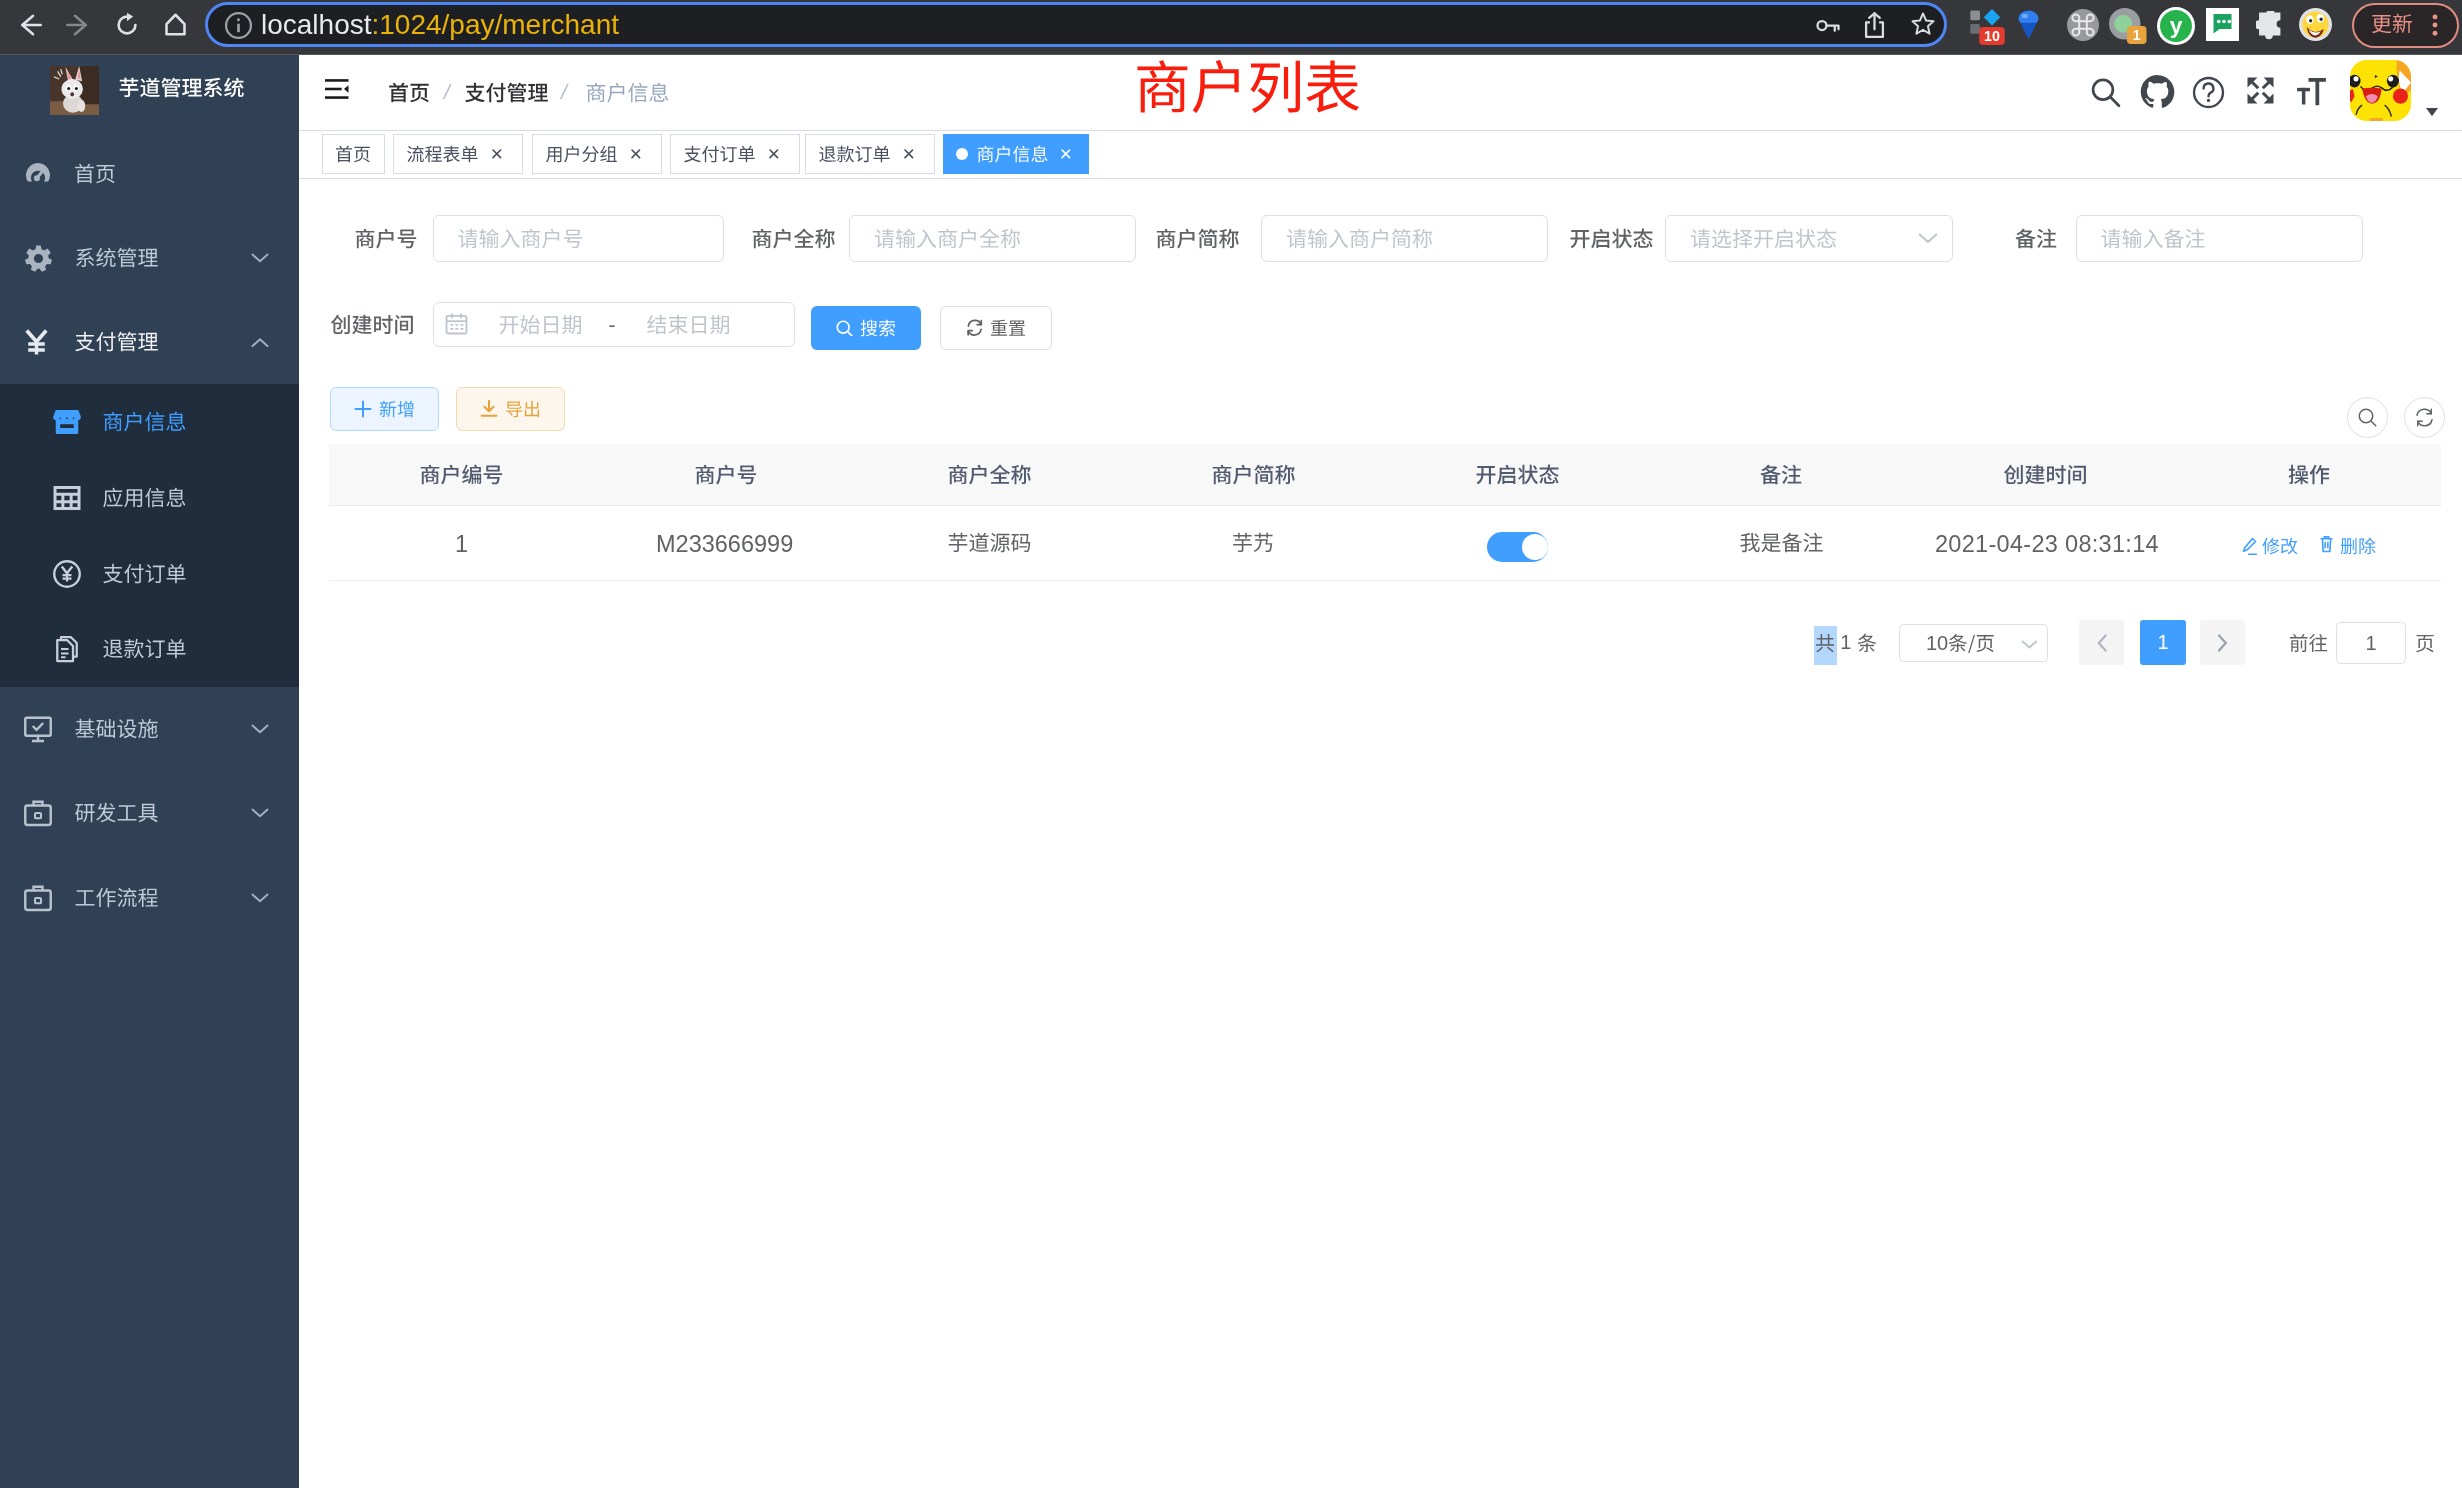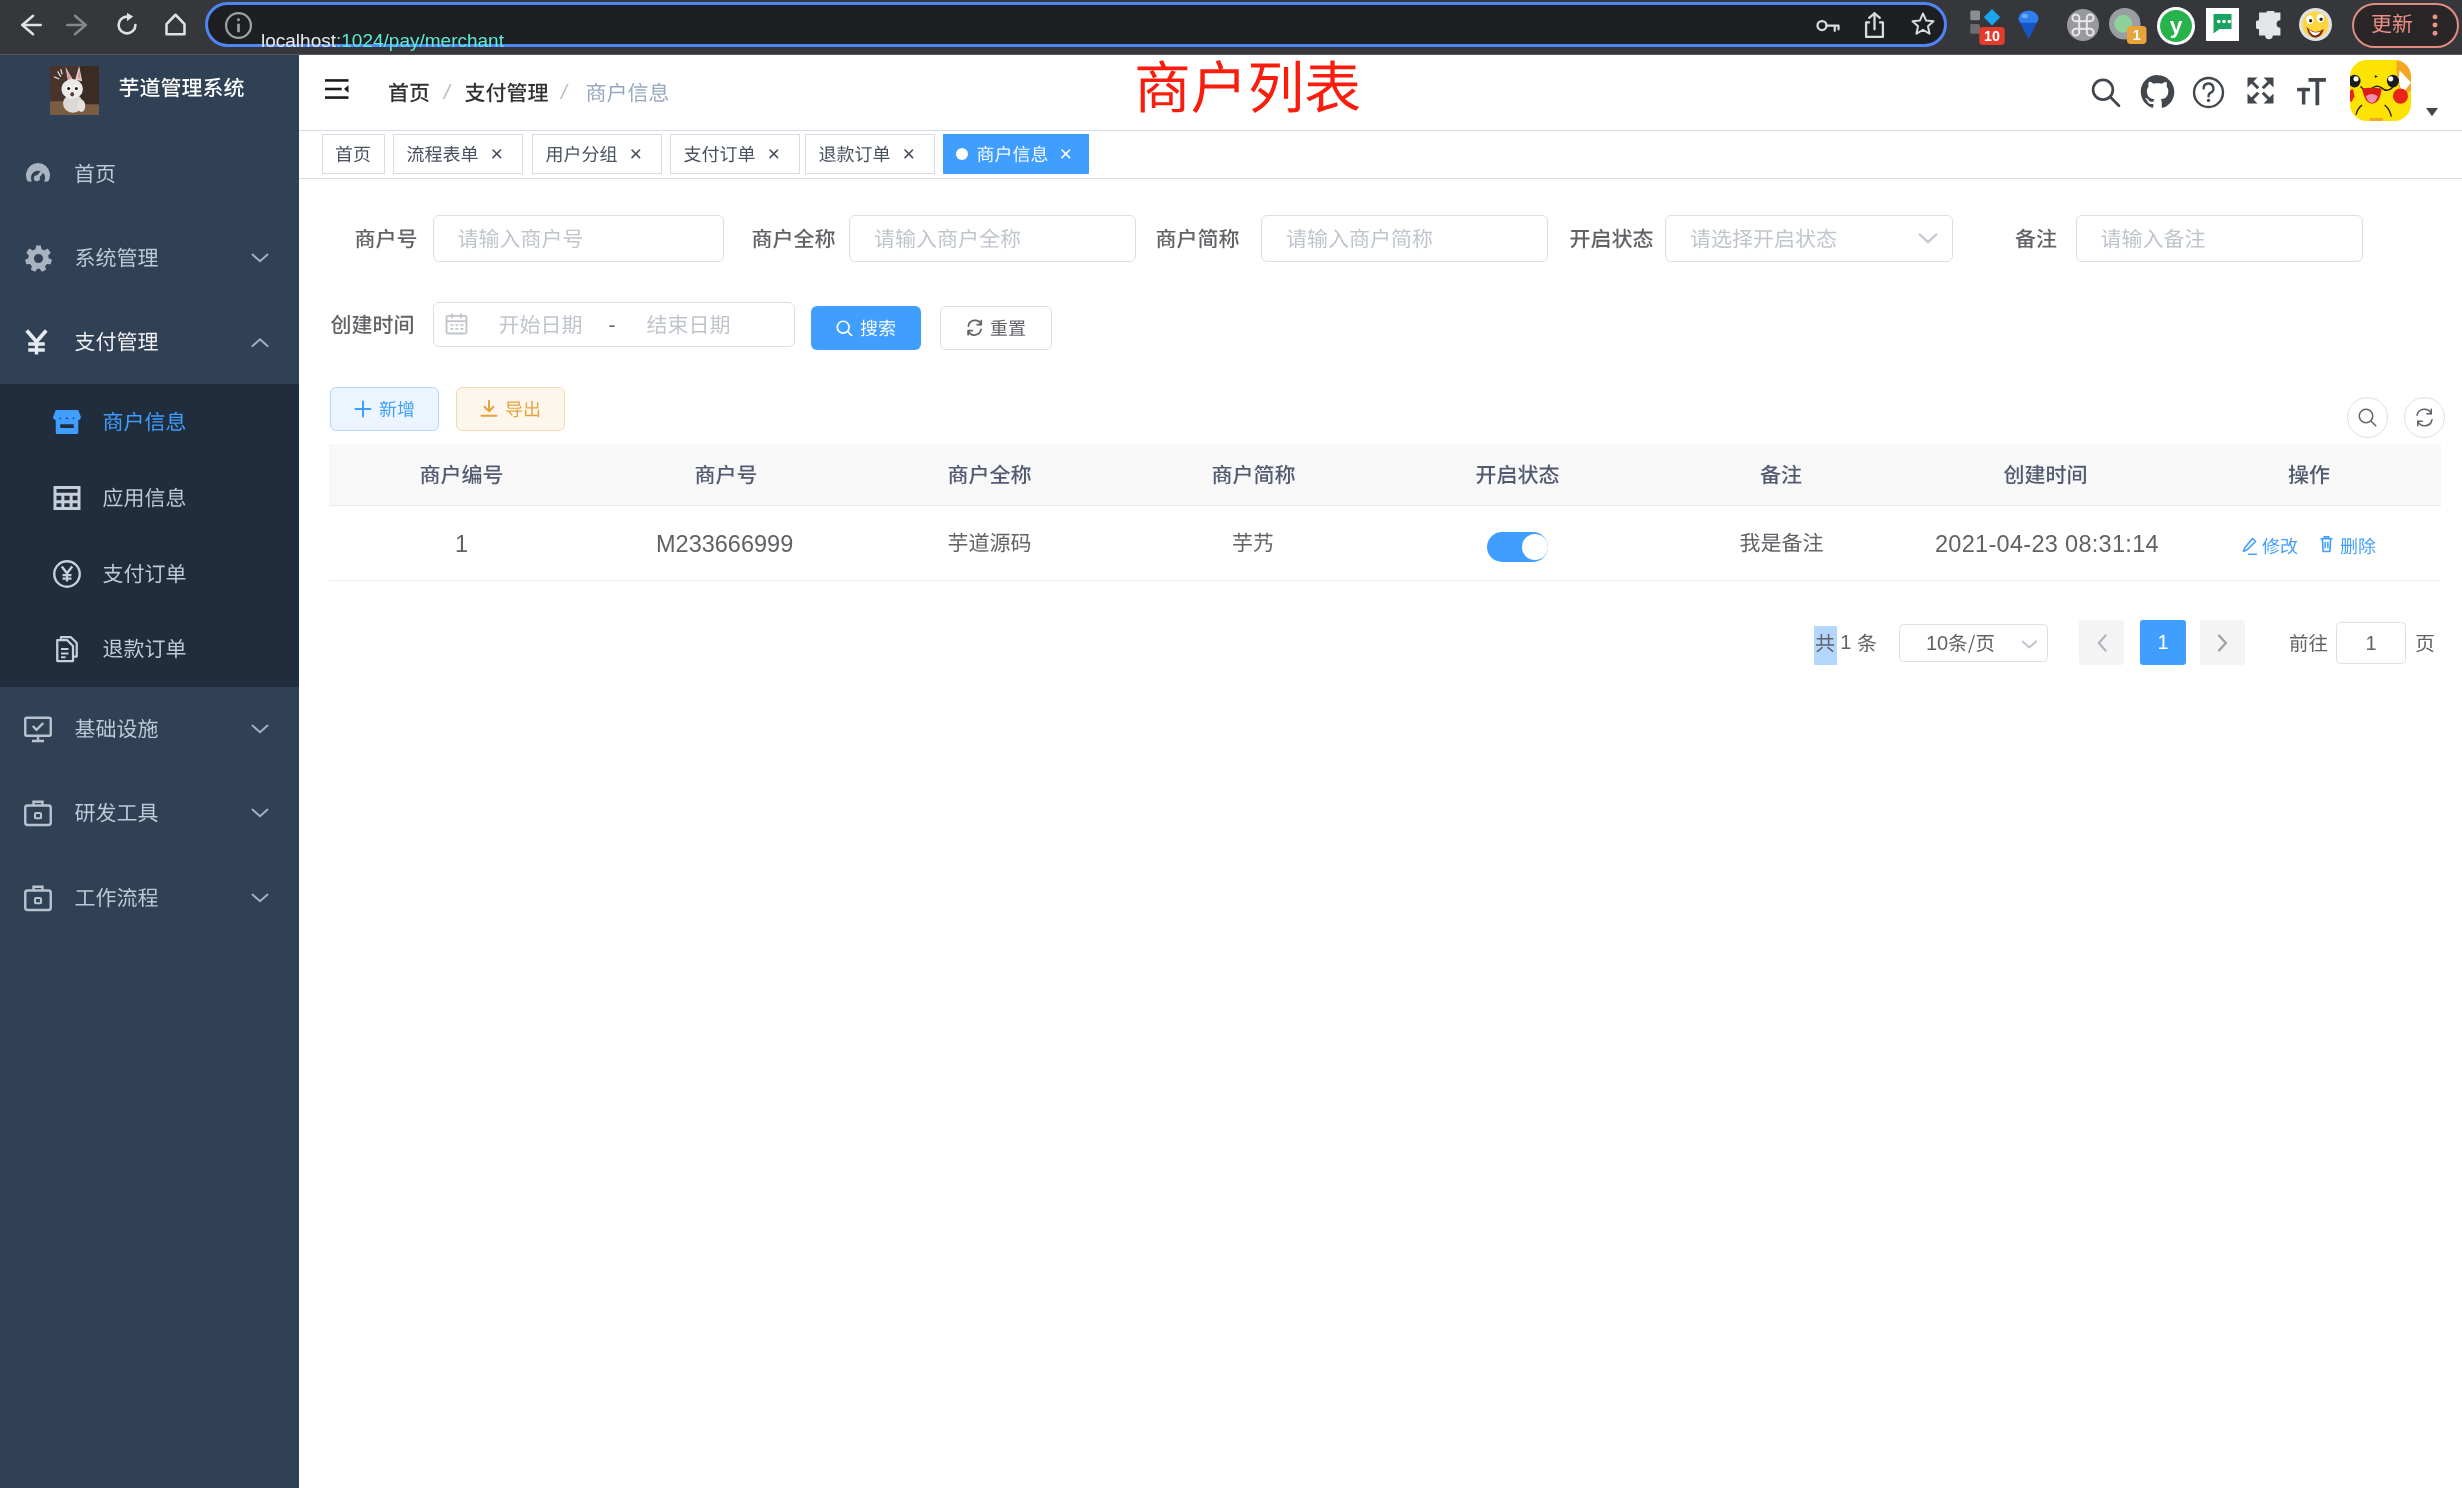--- a/index.html
+++ b/index.html
@@ -134,23 +134,23 @@
         <path d="M17 1 L25 6 L17 12 Z" fill="#dee1e6"></path>
       </svg></div>
     <div class="ab" style="left:162px;top:11.4px"><svg width="27" height="27" viewBox="0 0 36 36" style="">
         <path d="M6 17.5 L18 5 L30 17.5 V31 H6 Z" stroke="#dee1e6" stroke-width="3.4" fill="none" stroke-linejoin="round"></path>
       </svg></div>
     <div class="ab" style="left:224px;top:10.6px"><svg width="29" height="29" viewBox="0 0 38 38" style="">
         <circle cx="19" cy="19" r="16.3" stroke="#9aa0a6" stroke-width="3" fill="none"></circle>
         <rect x="17.2" y="16.5" width="3.6" height="11.5" rx="1.6" fill="#9aa0a6"></rect>
         <rect x="17.2" y="9.5" width="3.6" height="4" rx="1.6" fill="#9aa0a6"></rect>
       </svg></div>
-    <div class="ab row" style="left:261px;top:16px;height:50px;font-size:19px">
+    <div class="ab row" style="left:261px;top:0;height:50px;font-size:28px">
       <span style="color:#e8eaed">localhost</span>
-      <span style="color:#5eead4">:1024/pay/merchant</span>
+      <span style="color:#eab308">:1024/pay/merchant</span>
     </div>
     <div class="ab" style="left:1815px;top:15px"><svg width="26" height="21" viewBox="0 0 34 28" style="">
         <circle cx="9" cy="14" r="6" stroke="#dadce0" stroke-width="3" fill="none"></circle>
         <path d="M15 14 H31 M26 14 V21 M31 14 V19" stroke="#dadce0" stroke-width="3" fill="none" stroke-linecap="round"></path>
       </svg></div>
     <div class="ab" style="left:1863px;top:10.6px"><svg width="23" height="29" viewBox="0 0 30 38" style="">
         <path d="M15 3 V24" stroke="#dadce0" stroke-width="3" stroke-linecap="round"></path>
         <path d="M8 9 L15 3 L22 9" stroke="#dadce0" stroke-width="3" fill="none" stroke-linecap="round" stroke-linejoin="round"></path>
         <path d="M9 15 H4 V34 H26 V15 H21" stroke="#dadce0" stroke-width="3" fill="none" stroke-linejoin="round"></path>
       </svg></div>

